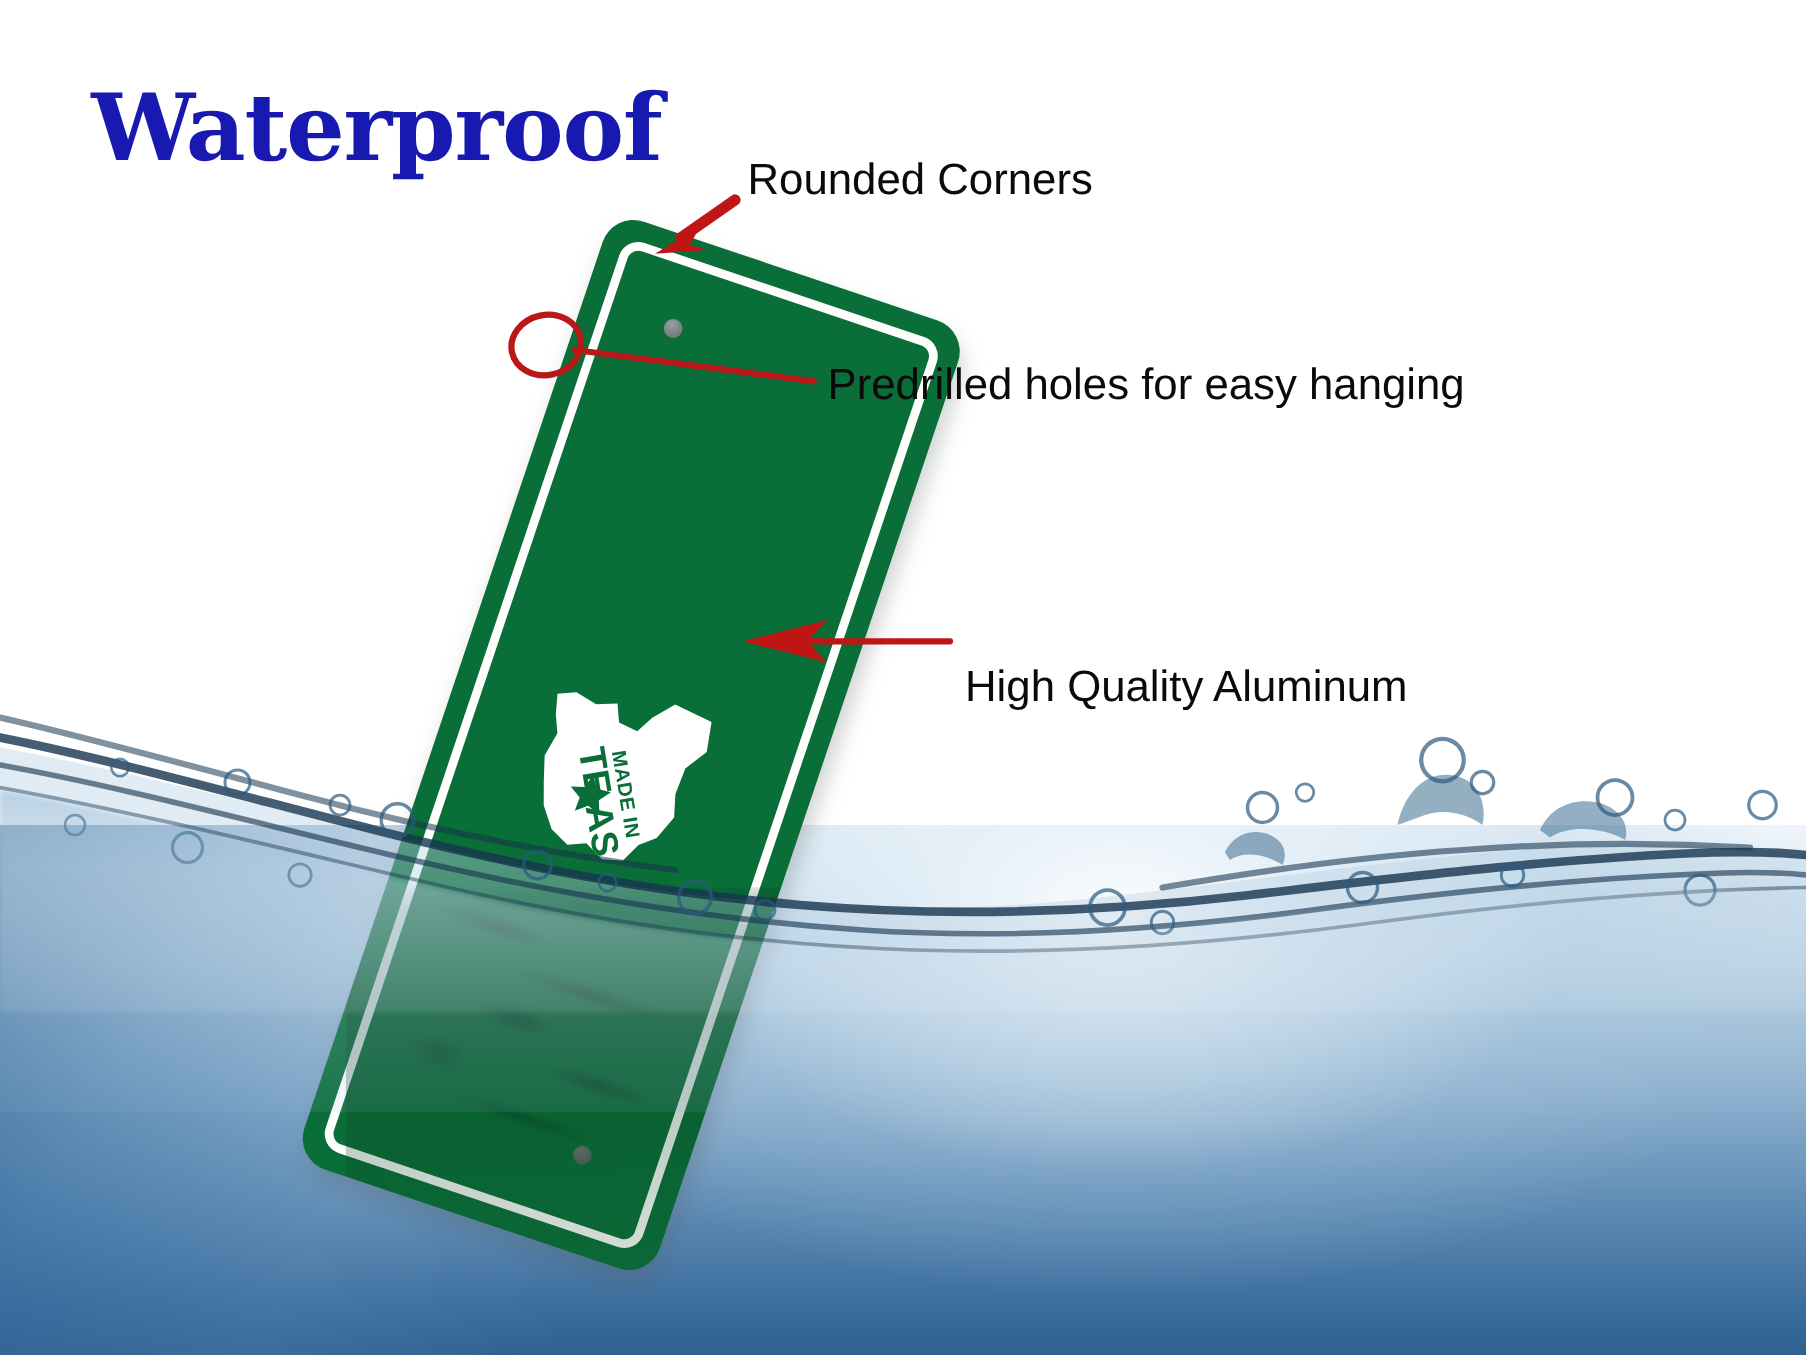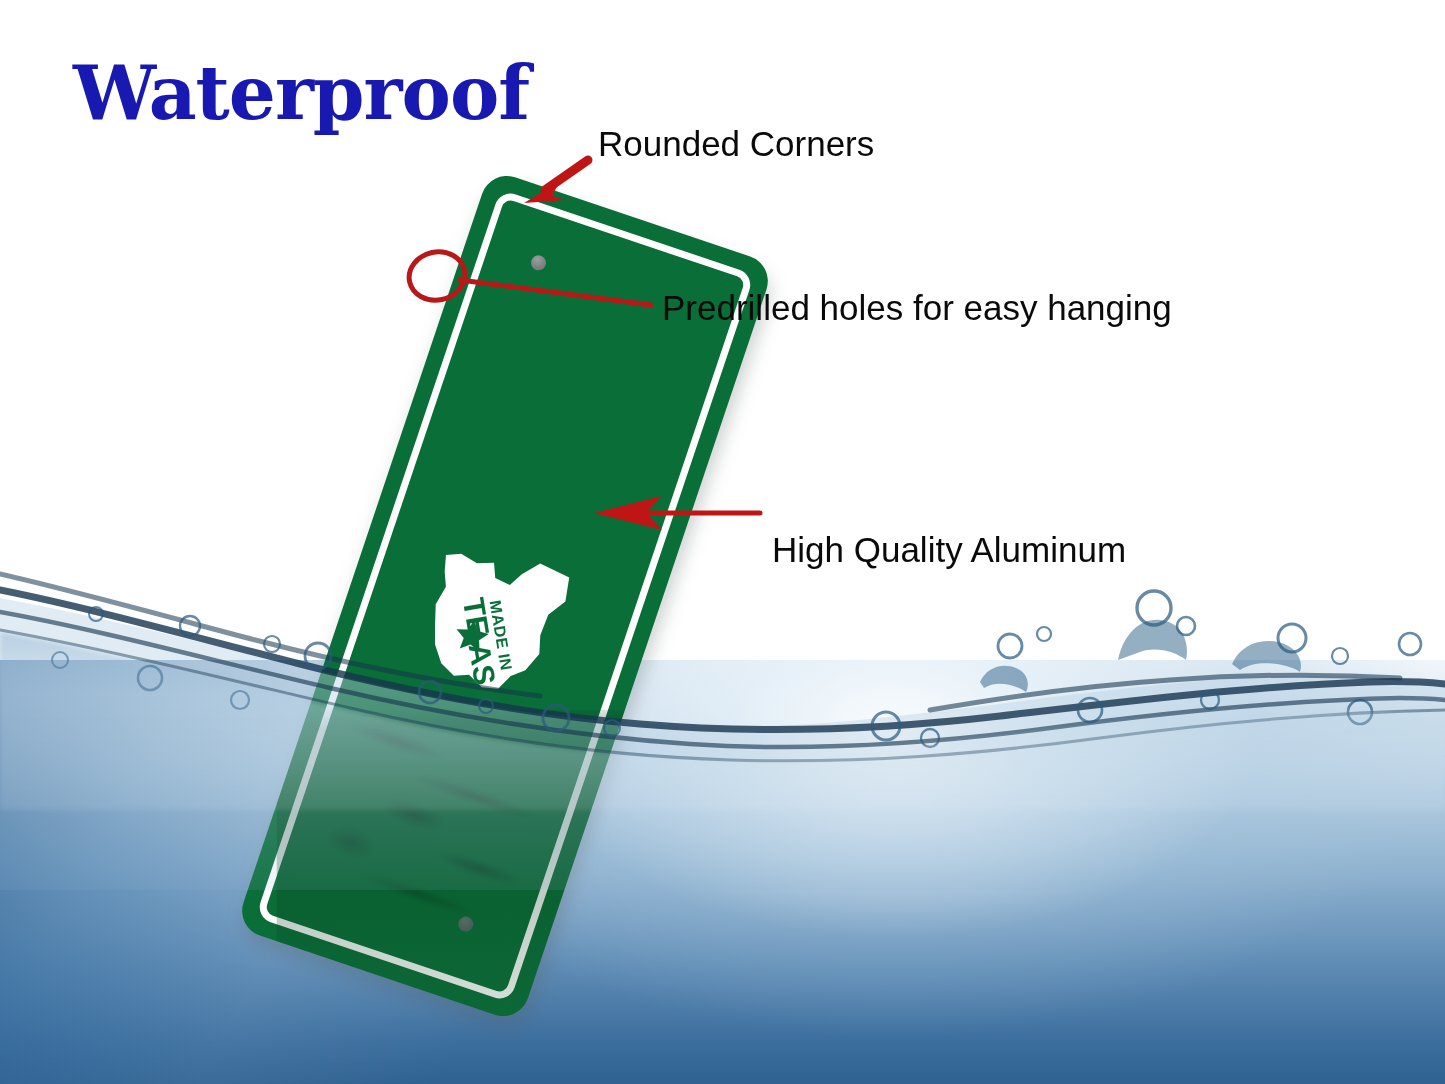--- a/index.html
+++ b/index.html
@@ -169,21 +169,21 @@
     width: 1445px;
     height: 330px;
     pointer-events: none;
   }
   .water-surface svg { display: block; }
 
   
   .headline {
     position: absolute;
     left: 73px;
-    top: 50px;
+    top: 60px;
     font-family: "DejaVu Serif", "Liberation Serif", serif;
     font-weight: bold;
     font-size: 74px;
     letter-spacing: -1px;
     color: #1719b0;
     white-space: nowrap;
   }
   .anno-label {
     position: absolute;
     font-family: "Liberation Sans", sans-serif;

